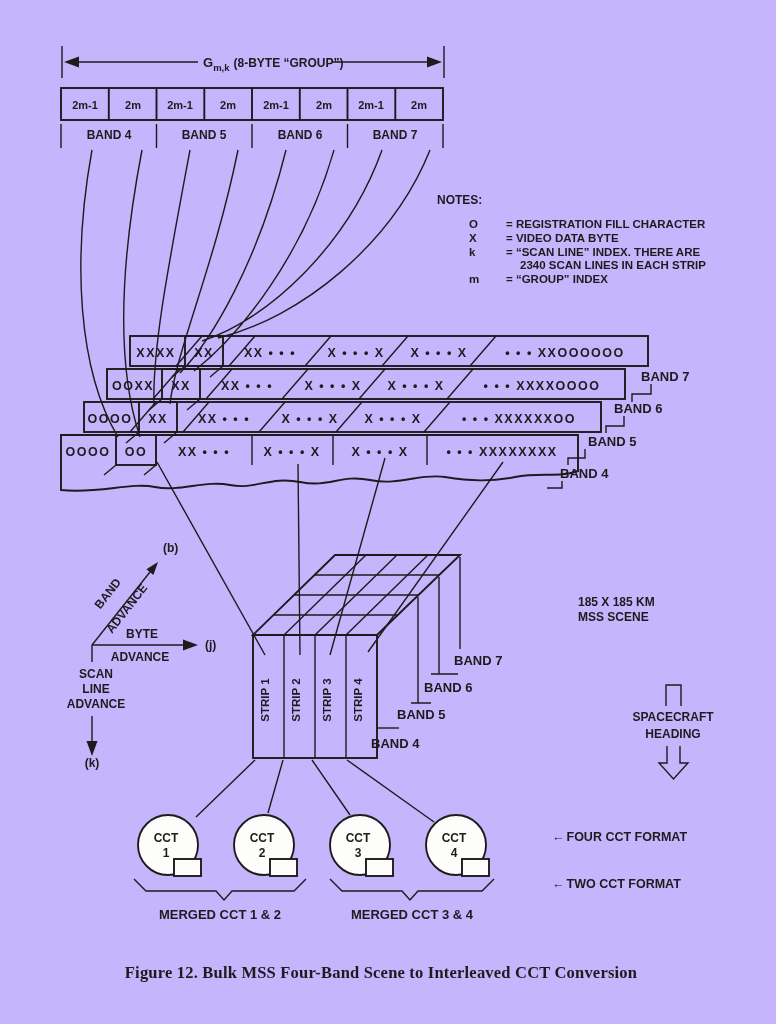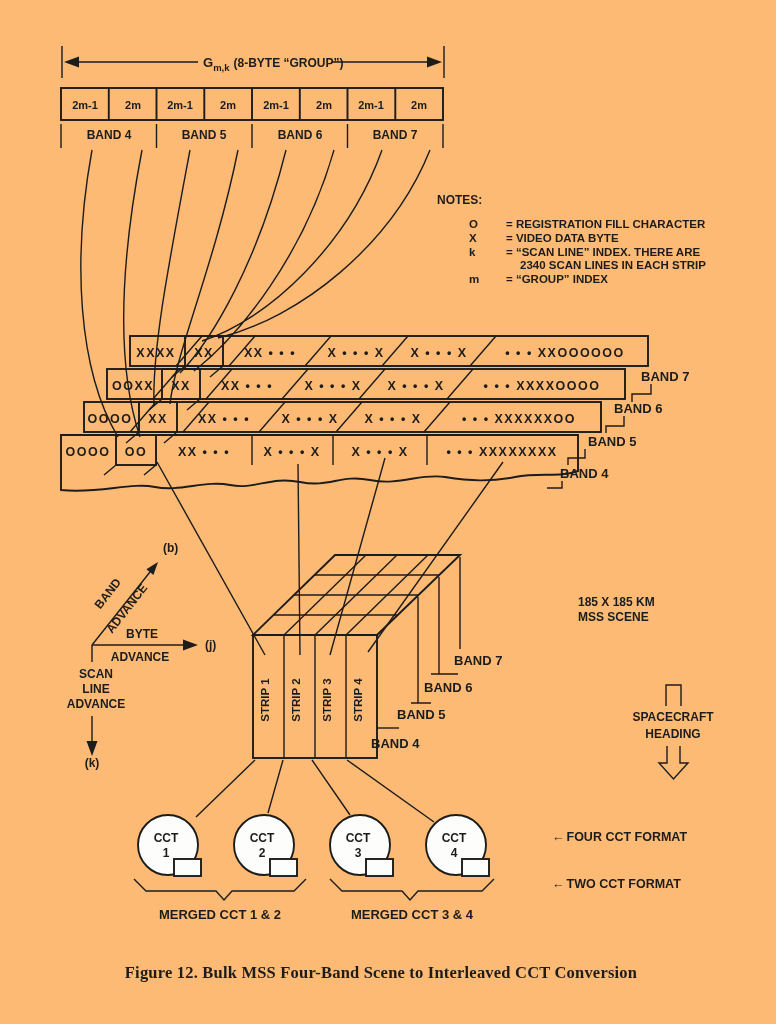--- a/index.html
+++ b/index.html
@@ -1,16 +1,16 @@
 <!DOCTYPE html>
 <html><head>
 <meta charset="utf-8">
 <style>
   html,body{margin:0;padding:0;background:#fdfdfb;}
-  .page{width:776px;height:1024px;position:relative;background:#fdba74;}
+  .page{width:776px;height:1024px;position:relative;background:#c4b5fd;}
   svg{display:block;}
   text{font-family:"Liberation Sans", sans-serif;font-weight:bold;fill:#1c1c1c;}
   .f9{font-size:9.5px}.f11{font-size:11px}.f115{font-size:11.5px}.f12{font-size:12px}
   .f13{font-size:13px}.f125{font-size:12.5px}
   .seq{font-size:12.5px;letter-spacing:1.5px;}
   .mid{text-anchor:middle}
   .caption{font-family:"Liberation Serif", serif;font-weight:bold;font-size:16.5px;letter-spacing:.2px;}
   .ln{stroke:#1c1c1c;stroke-width:1.9;fill:none;}
   .thin{stroke:#1c1c1c;stroke-width:1.4;fill:none;}
   .ink{fill:#1c1c1c;stroke:none;}

